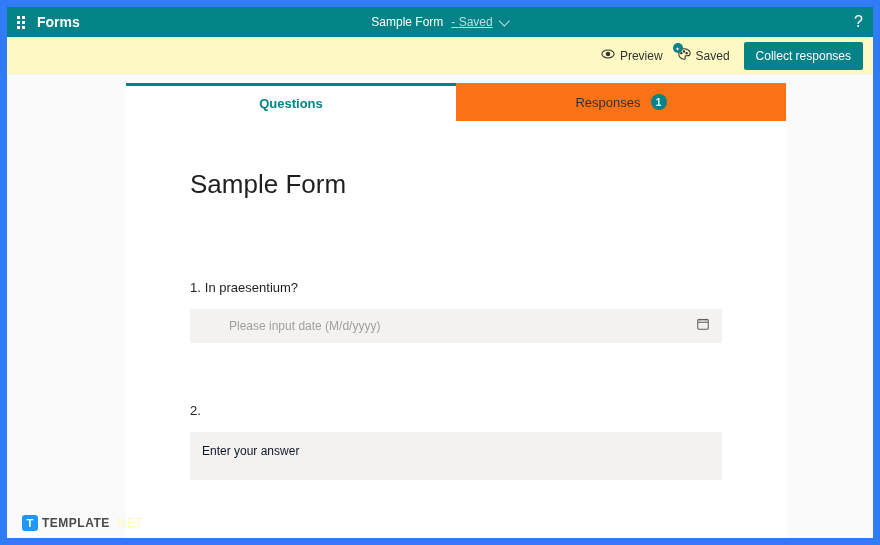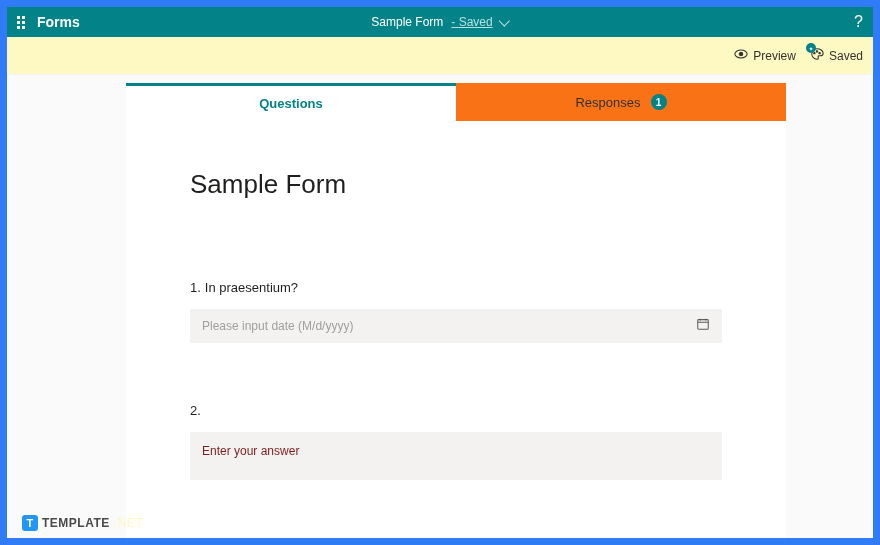--- a/index.html
+++ b/index.html
@@ -25,23 +25,23 @@
     .tabs { display: flex; height: 38px; }
     .tab { flex: 1; display: flex; align-items: center; justify-content: center; gap: 10px; font-size: 13px; cursor: pointer; background: #f97316; color: #323130; }
     .tab.active { background: white; color: #038387; font-weight: 600; border-top: 3px solid #038387; }
     .badge { background: #038387; color: white; width: 16px; height: 16px; border-radius: 50%; font-size: 10px; display: flex; align-items: center; justify-content: center; font-weight: bold; }
     .form-body { background: white; padding: 48px 64px 40px; }
     .form-title { font-size: 26px; font-weight: 400; color: #201f1e; margin-bottom: 80px; }
     .question { margin-bottom: 60px; }
     .q-label { font-size: 13px; color: #201f1e; margin-bottom: 14px; display: flex; gap: 4px; }
     .q-num { color: #201f1e; }
     .date-input-wrap { background: #f3f2f1; display: flex; align-items: center; padding: 8px 12px; }
-    .date-input-wrap .placeholder { flex: 1; font-size: 12px; color: #a19f9d; }
+    .date-input-wrap .placeholder { flex: 1; font-size: 12px; color: #a19f9d; margin-left: 27px; }
     .cal-icon svg { width: 14px; height: 14px; }
-    .text-area { background: #f3f2f1; padding: 12px; min-height: 48px; font-size: 12px; color: #7f1d1d; }
+    .text-area { background: #f3f2f1; padding: 12px; min-height: 48px; font-size: 12px; color: #0f172a; }
     .watermark { position: absolute; bottom: 14px; left: 22px; display: flex; align-items: center; gap: 4px; font-size: 12px; font-weight: 700; color: #4a4a4a; letter-spacing: 0.5px; }
     .watermark-icon { background: #2196f3; color: white; width: 16px; height: 16px; border-radius: 3px; display: flex; align-items: center; justify-content: center; font-size: 11px; font-weight: bold; }
     .watermark .net { color: #fef9c3; font-weight: 400; }
   </style>
 </head>
 <body>
 
 <div class="app">
   <div class="titlebar">
     <div class="waffle">
@@ -78,20 +78,21 @@
               <path d="M8 2a6 6 0 100 12c1 0 1.5-.8 1.5-1.5 0-.5-.3-1-.3-1.5 0-.6.5-1 1.3-1H12a3 3 0 003-3c0-3-3.5-5-7-5z"></path>
               <circle cx="5" cy="7" r="0.8" fill="#323130"></circle>
               <circle cx="8" cy="5" r="0.8" fill="#323130"></circle>
               <circle cx="11" cy="7" r="0.8" fill="#323130"></circle>
             </svg>
         </span>
         <span class="palette-badge">✦</span>
       </span>
       <span>Saved</span>
     </div>
+    <button class="collect-btn">Collect responses</button>
   </div>
 
   <div class="content-area">
     <div class="form-container">
       <div class="tabs">
         <div class="tab active">
           <span>Questions</span>
         </div>
         <div class="tab">
           <span>Responses</span>

